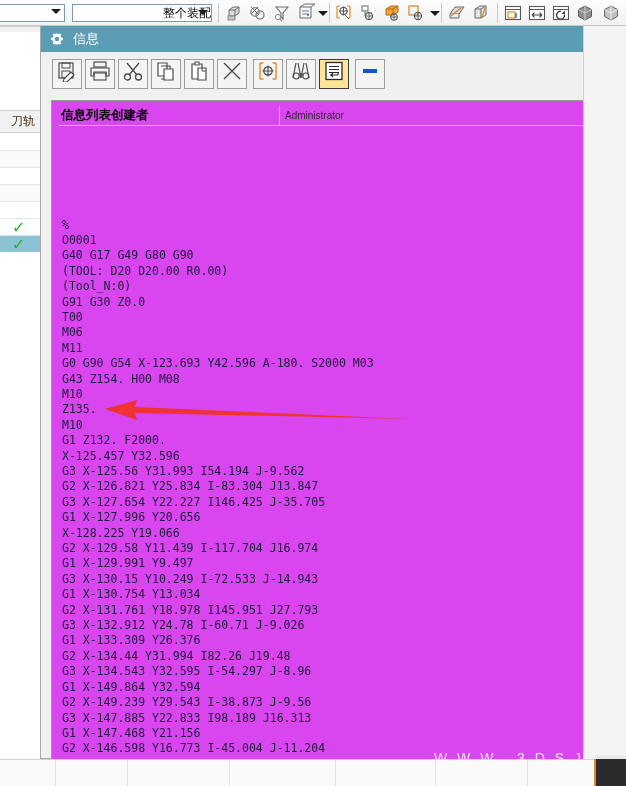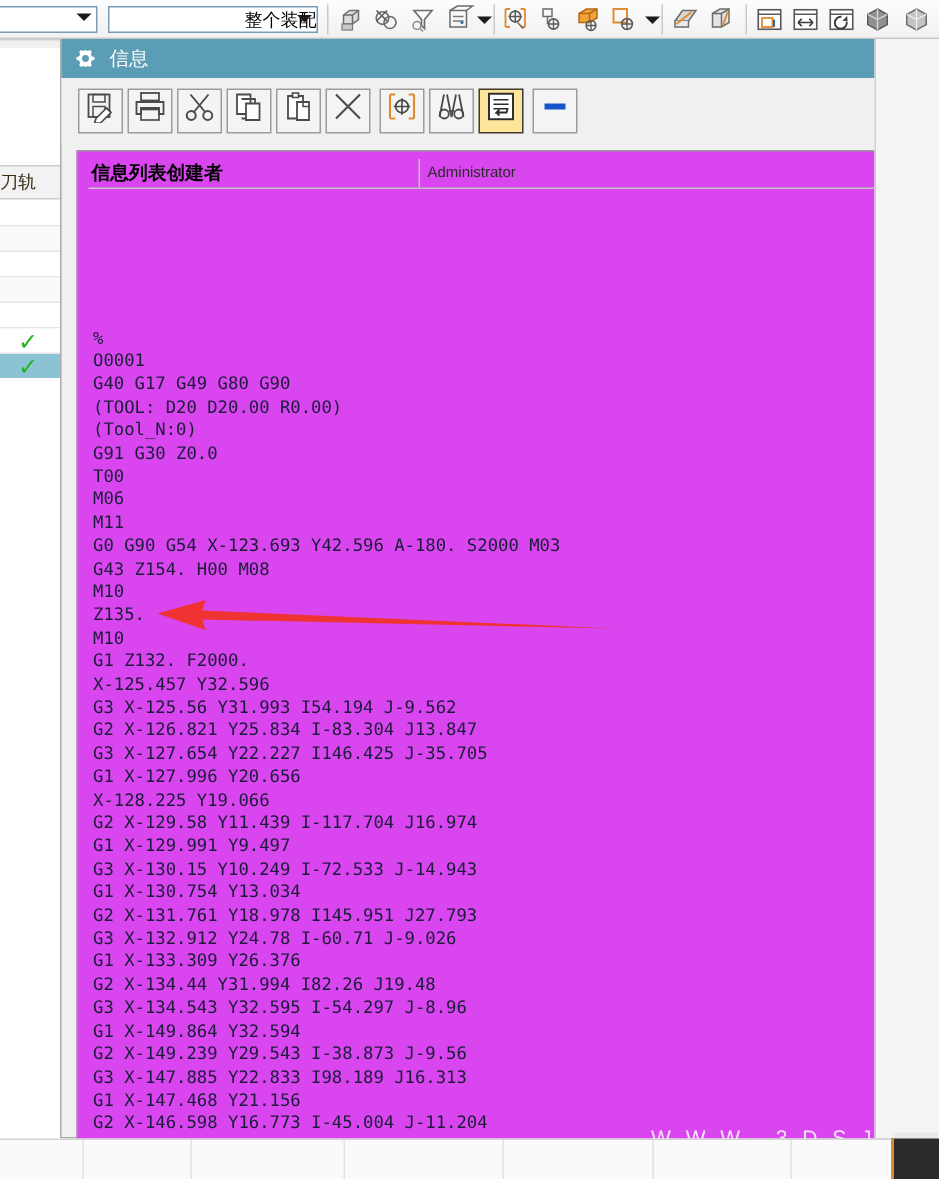--- a/index.html
+++ b/index.html
@@ -64,21 +64,21 @@
     position:absolute;left:0;top:0;width:48px;height:5px;
     background:#f0f0f0;border-bottom:1px solid #cfcfcf;border-top:1px solid #cfcfcf;
   }
   #left-white{
     position:absolute;left:0;top:6px;width:47px;height:58px;background:#fff;border-right:1px solid #c9c9c9;
   }
   #col-header{
     position:absolute;left:0;top:84px;width:47px;height:23px;
     background:#f2f2f2;border-top:1px solid #cdcdcd;border-bottom:1px solid #cdcdcd;border-right:1px solid #c9c9c9;
     box-sizing:border-box;
-    font-size:12px;color:#3b2c14;text-align:left;line-height:21px;
+    font-size:12px;color:#3b2c14;text-align:center;line-height:21px;
   }
   .lp-row{
     position:absolute;left:0;width:47px;height:17px;
     border-bottom:1px solid #e4e4e4;border-right:1px solid #c9c9c9;
     box-sizing:border-box;background:#fff;
   }
   .lp-row.alt{background:#fafafa;}
   .lp-row.sel{background:#8bc2d4;}
   .check{
     position:absolute;left:12px;top:1px;

